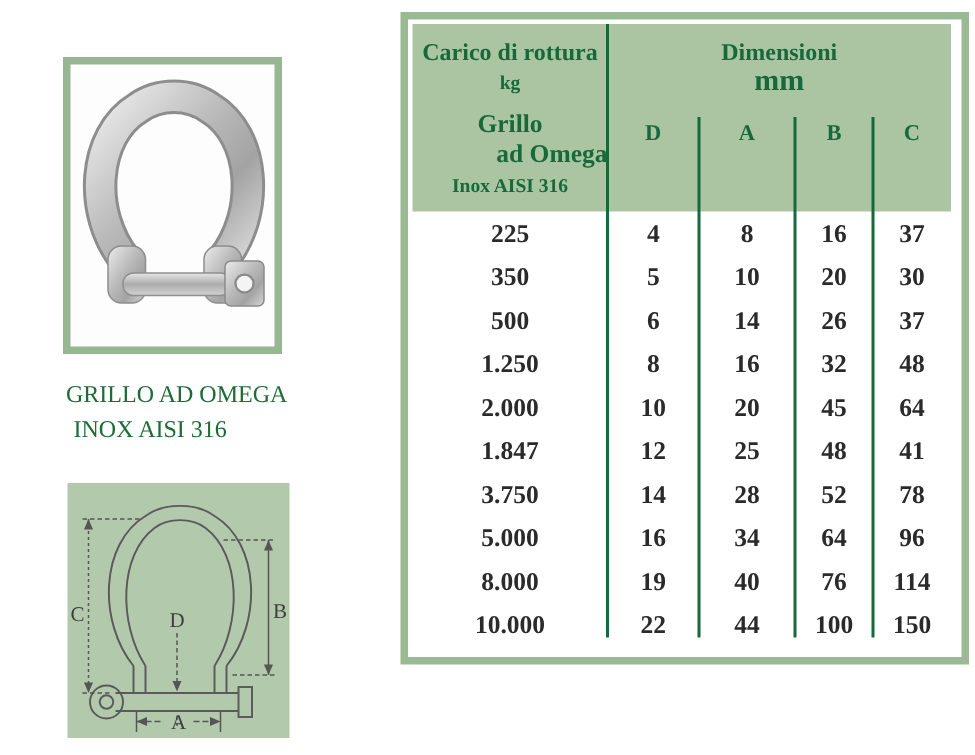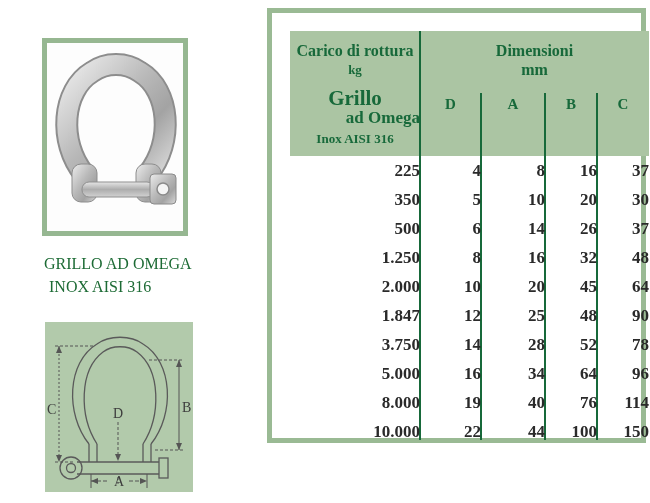--- a/index.html
+++ b/index.html
@@ -18,49 +18,49 @@
     color:#1d6b35;font-weight:normal;font-size:16px;line-height:23px;
   }
   .caption .l2{padding-left:5px;}
   .drawing-panel{
     position:absolute;left:45px;top:322px;width:148px;height:170px;
     background:#b2caab;
   }
   
   .spec-table{
     position:absolute;left:267px;top:8px;width:379px;height:435px;
-    box-sizing:border-box;border:5px solid #9aba94;background:#ffffff;padding:18px;
+    box-sizing:border-box;border:5px solid #9aba94;background:#ffffff;padding:3px;
   }
   .tbl-inner{position:relative;width:359px;height:415px;}
   .tbl-header{
     position:absolute;left:0;top:0;width:359px;height:125px;background:#abc5a3;
     color:#17693a;
   }
   .hdr-carico{position:absolute;left:0;top:0;width:130px;height:125px;text-align:center;}
   .hdr-carico .t1{font-size:16px;font-weight:bold;margin-top:10px;line-height:19px;}
   .hdr-carico .t2{font-size:13px;font-weight:bold;line-height:19px;}
-  .hdr-carico .t3{font-size:21px;font-weight:bold;margin-top:9px;line-height:20px;}
+  .hdr-carico .t3{font-size:17px;font-weight:bold;margin-top:9px;line-height:20px;}
   .hdr-carico .t4{font-size:17px;font-weight:bold;line-height:20px;text-align:right;}
   .hdr-carico .t5{font-size:13px;font-weight:bold;margin-top:3px;line-height:16px;}
   .hdr-dim{position:absolute;left:130px;top:0;width:229px;height:125px;text-align:center;}
   .hdr-dim .t1{font-size:16px;font-weight:bold;margin-top:10px;line-height:19px;}
-  .hdr-dim .t2{font-size:16px;font-weight:bold;line-height:19px;}
+  .hdr-dim .t2{font-size:20px;font-weight:bold;line-height:19px;}
   .dim-cols{
     display:grid;grid-template-columns:61px 64px 52px 52px;margin-top:17px;
     font-size:15px;font-weight:bold;
   }
   .vline{position:absolute;width:2px;background:#17693a;}
   .vl-main{left:129px;top:0;height:409px;}
   .vl-2{left:190px;top:62px;height:347px;}
   .vl-3{left:254px;top:62px;height:347px;}
   .vl-4{left:306px;top:62px;height:347px;}
   .tbl-body{position:absolute;left:0;top:125px;width:359px;}
   .t-row{
     display:grid;grid-template-columns:130px 61px 64px 52px 52px;height:29px;
-    align-items:center;text-align:right;
+    align-items:center;text-align:center;
     font-size:17px;font-weight:bold;color:#2a2a2a;
   }
   .t-cell{line-height:29px;}
 </style>
 </head>
 <body>
 
 <div id="screen">
 
   <div class="photo-frame">
@@ -207,21 +207,21 @@
             <div class="t-cell">10</div>
             <div class="t-cell">20</div>
             <div class="t-cell">45</div>
             <div class="t-cell">64</div>
           </div>
           <div class="t-row">
             <div class="t-cell">1.847</div>
             <div class="t-cell">12</div>
             <div class="t-cell">25</div>
             <div class="t-cell">48</div>
-            <div class="t-cell">90</div>
+            <div class="t-cell">41</div>
           </div>
           <div class="t-row">
             <div class="t-cell">3.750</div>
             <div class="t-cell">14</div>
             <div class="t-cell">28</div>
             <div class="t-cell">52</div>
             <div class="t-cell">78</div>
           </div>
           <div class="t-row">
             <div class="t-cell">5.000</div>

